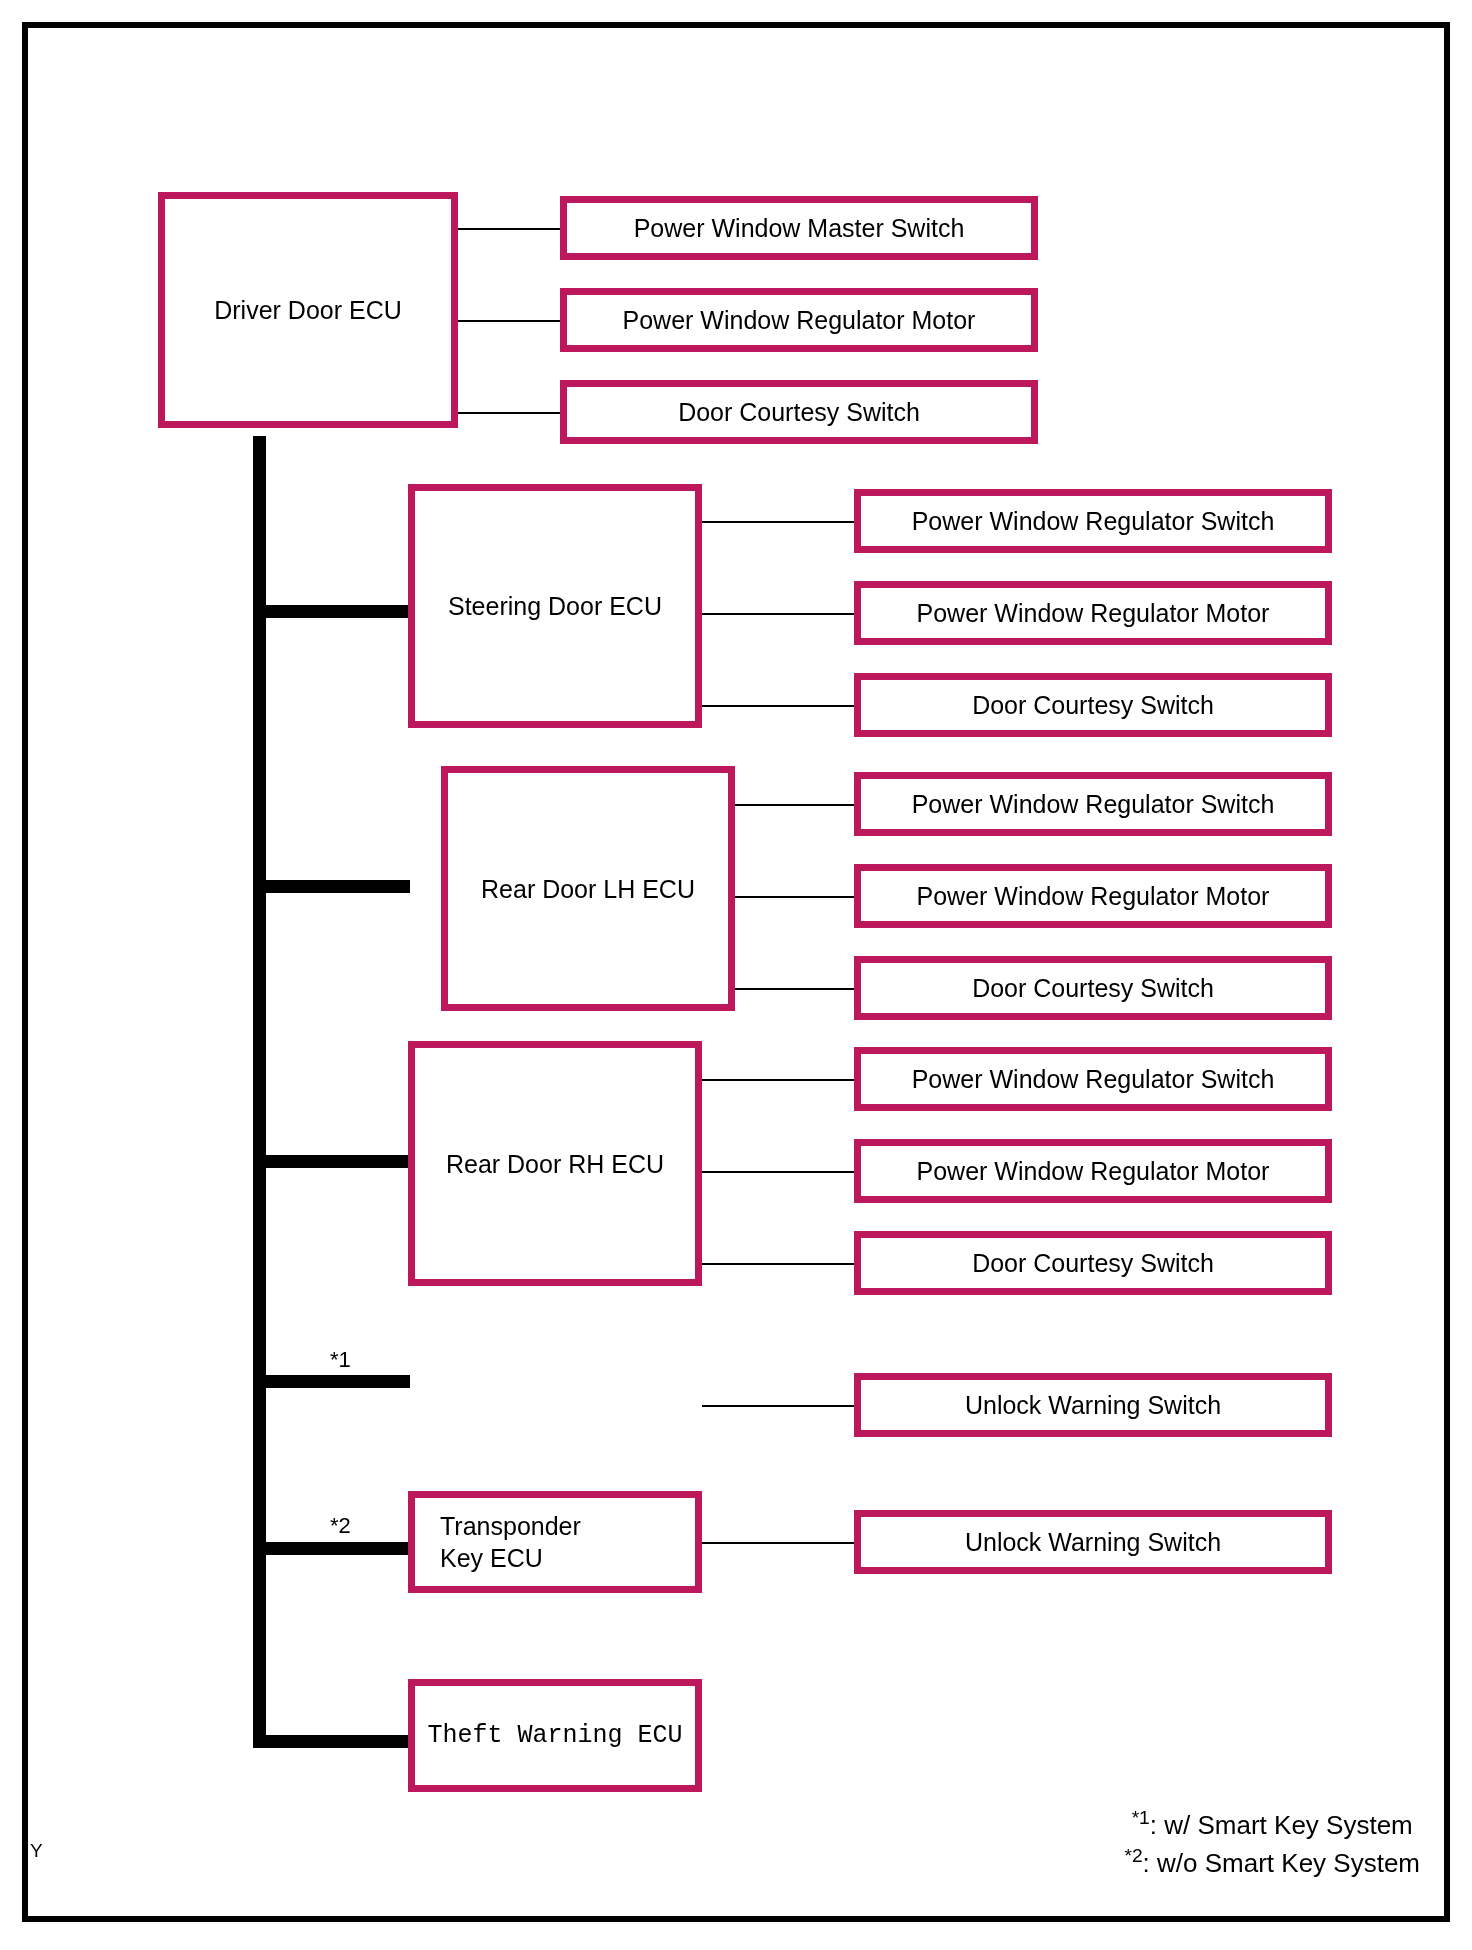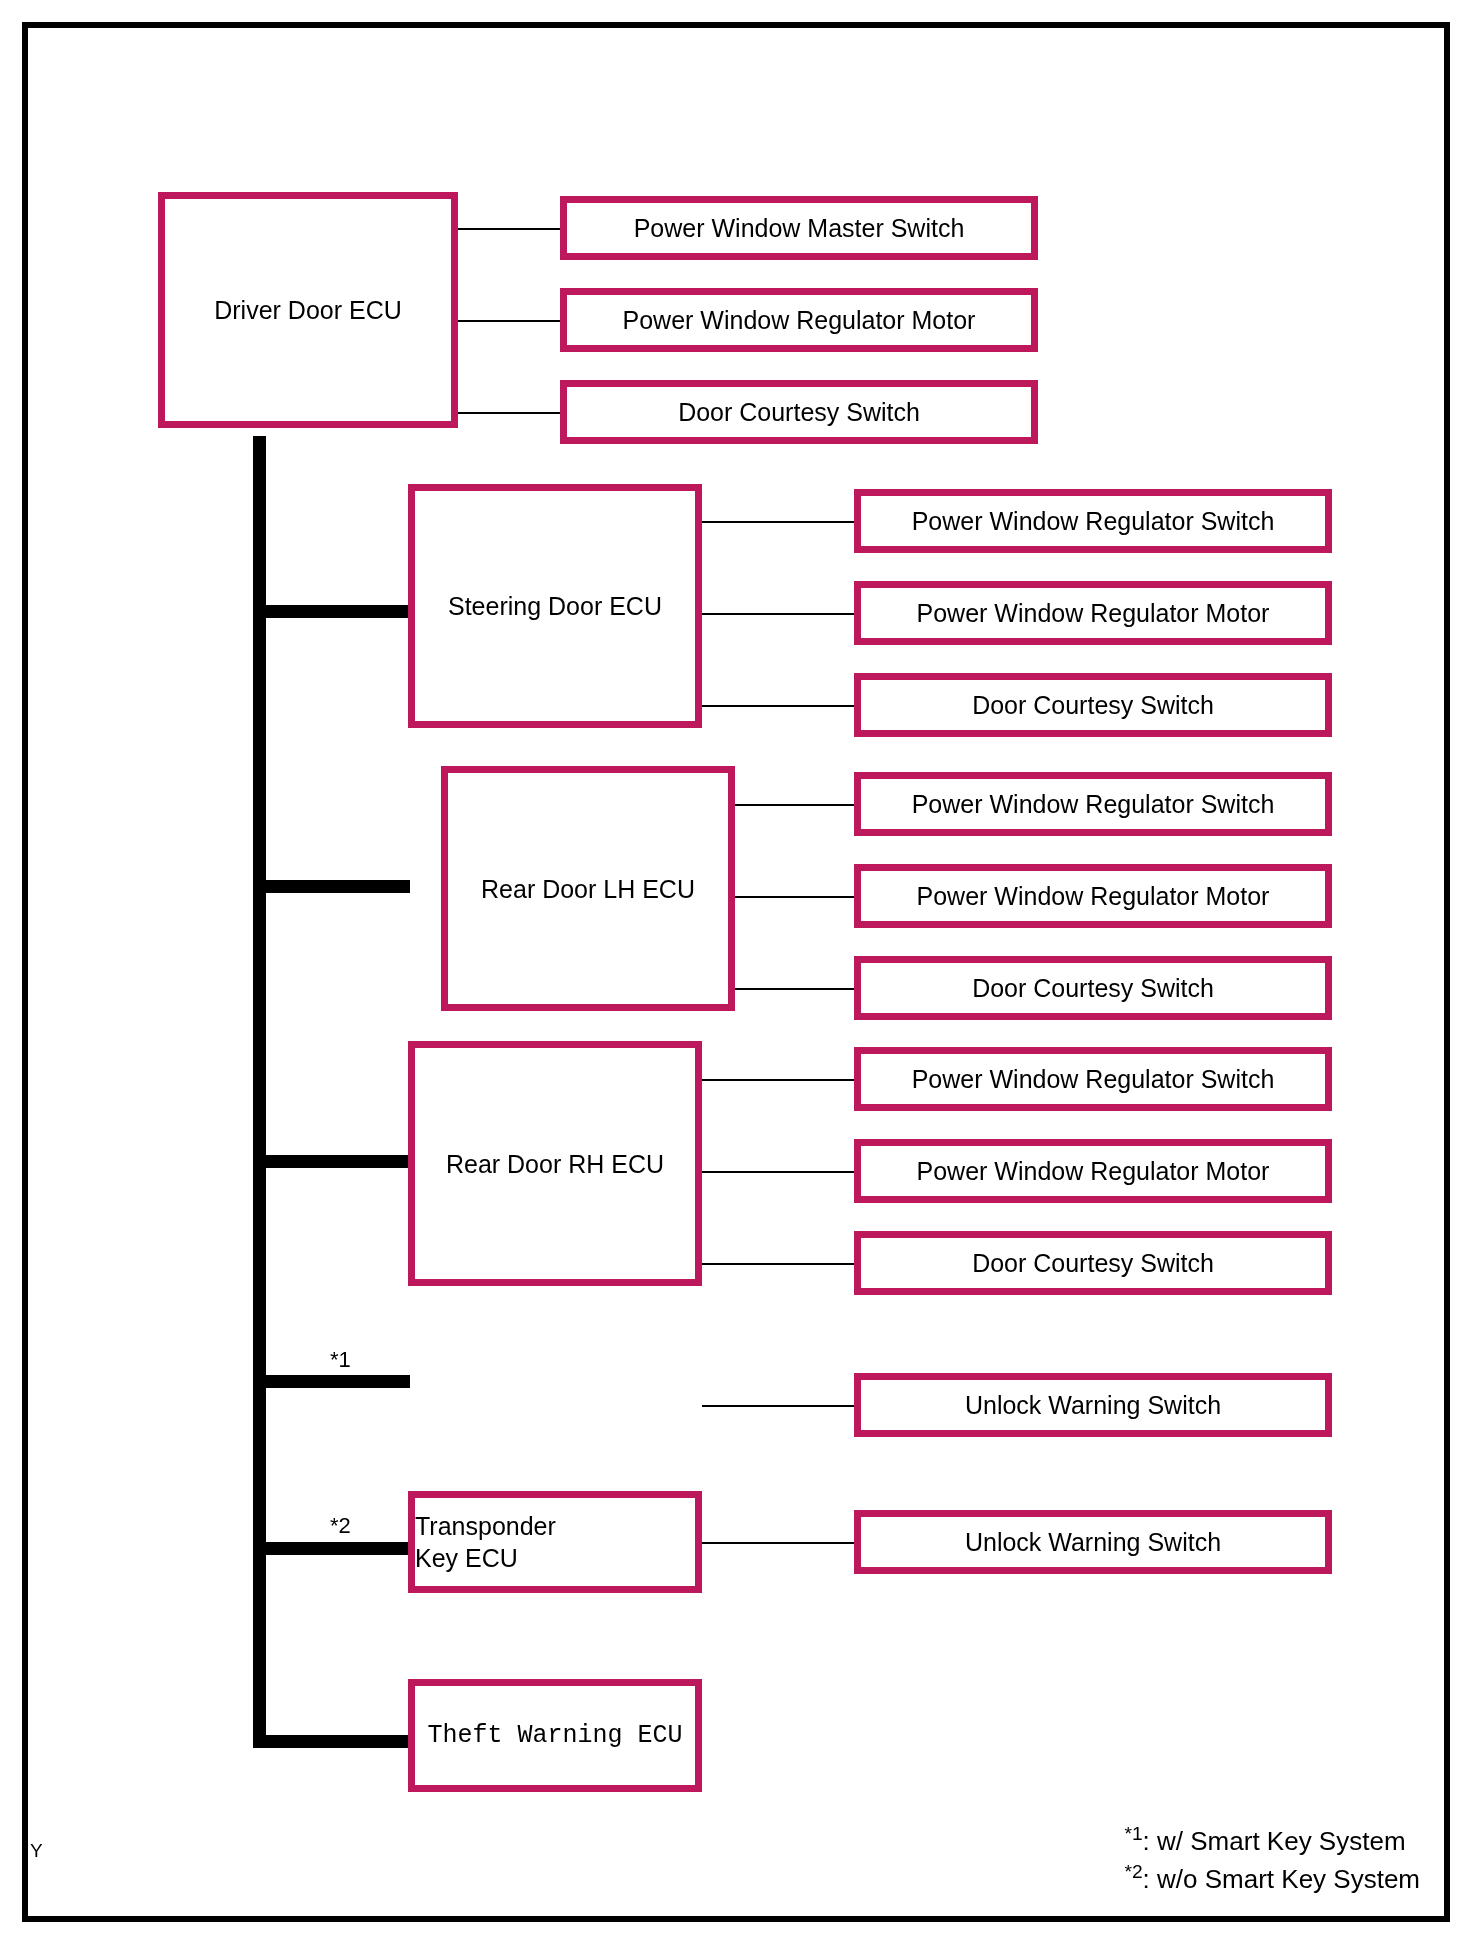--- a/index.html
+++ b/index.html
@@ -81,22 +81,22 @@
     position: absolute;
     font-size: 22px;
     color: #000000;
     z-index: 6;
     white-space: nowrap;
   }
   
   #legend {
     position: absolute;
     right: 52px;
-    bottom: 54px;
-    text-align: left;
+    bottom: 70px;
+    text-align: center;
     z-index: 6;
   }
   .legend-line {
     font-size: 26px;
     color: #000000;
     line-height: 1.34;
     white-space: nowrap;
   }
   .legend-line sup {
     font-size: 0.74em;
@@ -198,21 +198,21 @@
   </div>
 
   <div class="fnmark" style="left:330px; top:1347px;">*1</div>
   <div class="lead" style="left:702px; top:1405px; width:152px;"></div>
   <div class="box peri" style="left:854px; top:1373px; width:478px; height:64px;">
     <div class="box-label">Unlock Warning Switch</div>
   </div>
 
   <div class="fnmark" style="left:330px; top:1513px;">*2</div>
   <div class="box ecu" style="left:408px; top:1491px; width:294px; height:102px;">
-    <div class="box-label" style="text-align:left; ">Transponder
+    <div class="box-label" style="text-align:left; padding-left:25px;">Transponder
 Key ECU</div>
   </div>
   <div class="lead" style="left:702px; top:1542px; width:152px;"></div>
   <div class="box peri" style="left:854px; top:1510px; width:478px; height:64px;">
     <div class="box-label">Unlock Warning Switch</div>
   </div>
 
   <div class="box ecu" style="left:408px; top:1679px; width:294px; height:113px;font-family:Liberation Mono, monospace;">
     <div class="box-label">Theft Warning ECU</div>
   </div>

